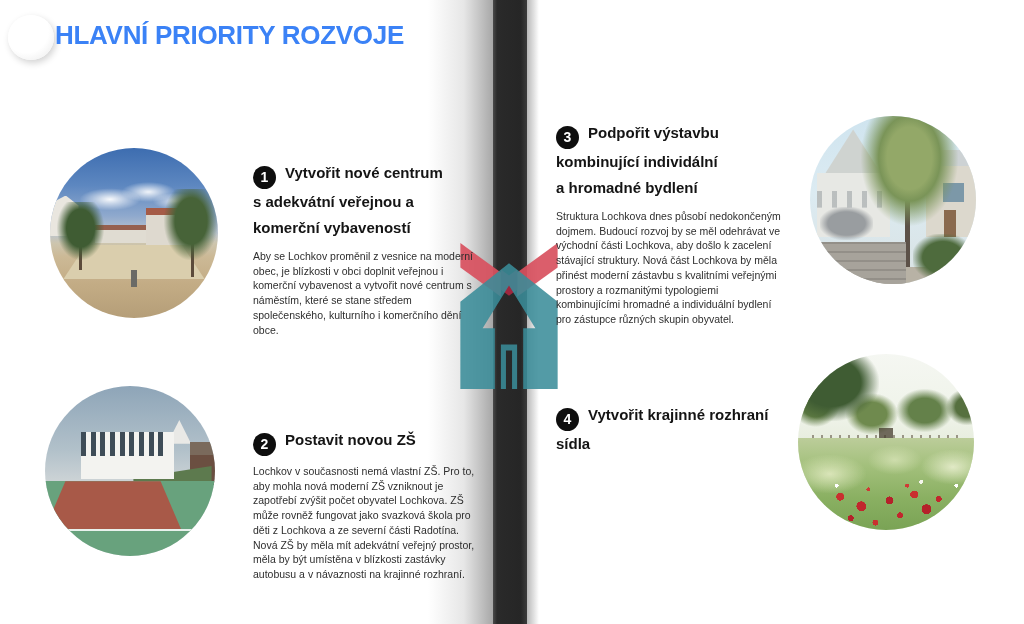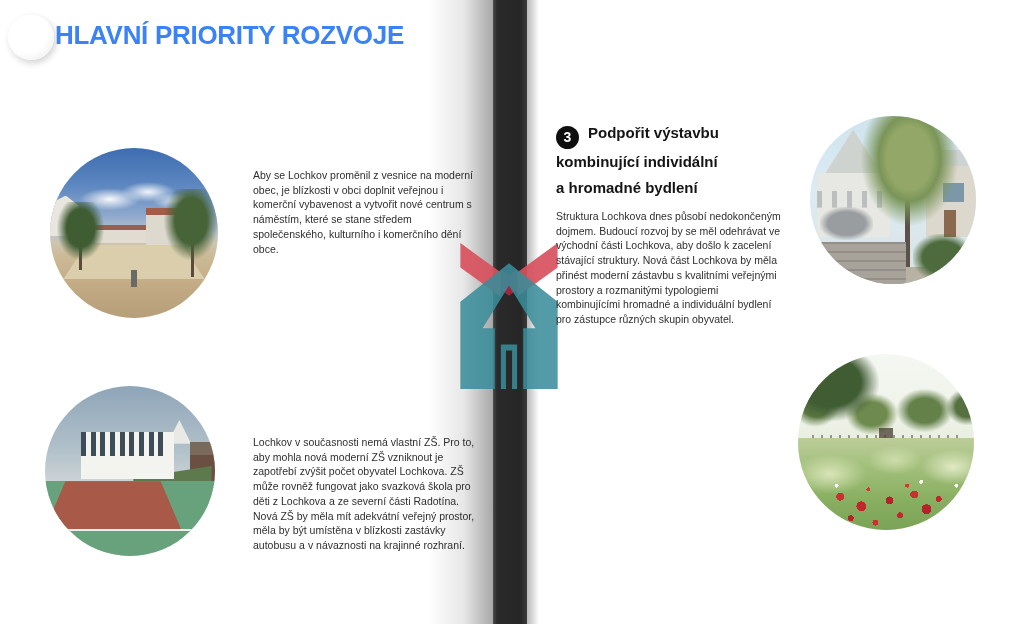--- a/index.html
+++ b/index.html
@@ -247,30 +247,36 @@
     <div class="p4-trees"></div>
     <div class="p4-bigtree"></div>
     <div class="p4-fence"></div>
     <div class="p4-gate"></div>
     <div class="p4-grass"></div>
     <div class="p4-grass-light"></div>
     <div class="p4-poppies"></div>
   </div>
 
   <section class="item item1">
+    <div class="item-heading"><span class="badge">1</span><span class="heading-text">Vytvořit nové centrum
+s adekvátní veřejnou a
+komerční vybaveností</span></div>
     <p class="item-body">Aby se Lochkov proměnil z vesnice na moderní obec, je blízkosti v obci doplnit veřejnou i komerční vybavenost a vytvořit nové centrum s náměstím, které se stane středem společenského, kulturního i komerčního dění obce.</p>
   </section>
 
   <section class="item item2">
+    <div class="item-heading"><span class="badge">2</span><span class="heading-text">Postavit novou ZŠ</span></div>
     <p class="item-body">Lochkov v současnosti nemá vlastní ZŠ. Pro to, aby mohla nová moderní ZŠ vzniknout je zapotřebí zvýšit počet obyvatel Lochkova. ZŠ může rovněž fungovat jako svazková škola pro děti z Lochkova a ze severní části Radotína. Nová ZŠ by měla mít adekvátní veřejný prostor, měla by být umístěna v blízkosti zastávky autobusu a v návaznosti na krajinné rozhraní.</p>
   </section>
 
   <section class="item item3">
     <div class="item-heading"><span class="badge">3</span><span class="heading-text">Podpořit výstavbu
 kombinující individální
 a hromadné bydlení</span></div>
     <p class="item-body">Struktura Lochkova dnes působí nedokončeným dojmem. Budoucí rozvoj by se měl odehrávat ve východní části Lochkova, aby došlo k zacelení stávající struktury. Nová část Lochkova by měla přinést moderní zástavbu s kvalitními veřejnými prostory a rozmanitými typologiemi kombinujícími hromadné a individuální bydlení pro zástupce různých skupin obyvatel.</p>
   </section>
 
   <section class="item item4">
+    <div class="item-heading"><span class="badge">4</span><span class="heading-text">Vytvořit krajinné rozhraní
+sídla</span></div>
   </section>
 
 </div>
 
 </body></html>

